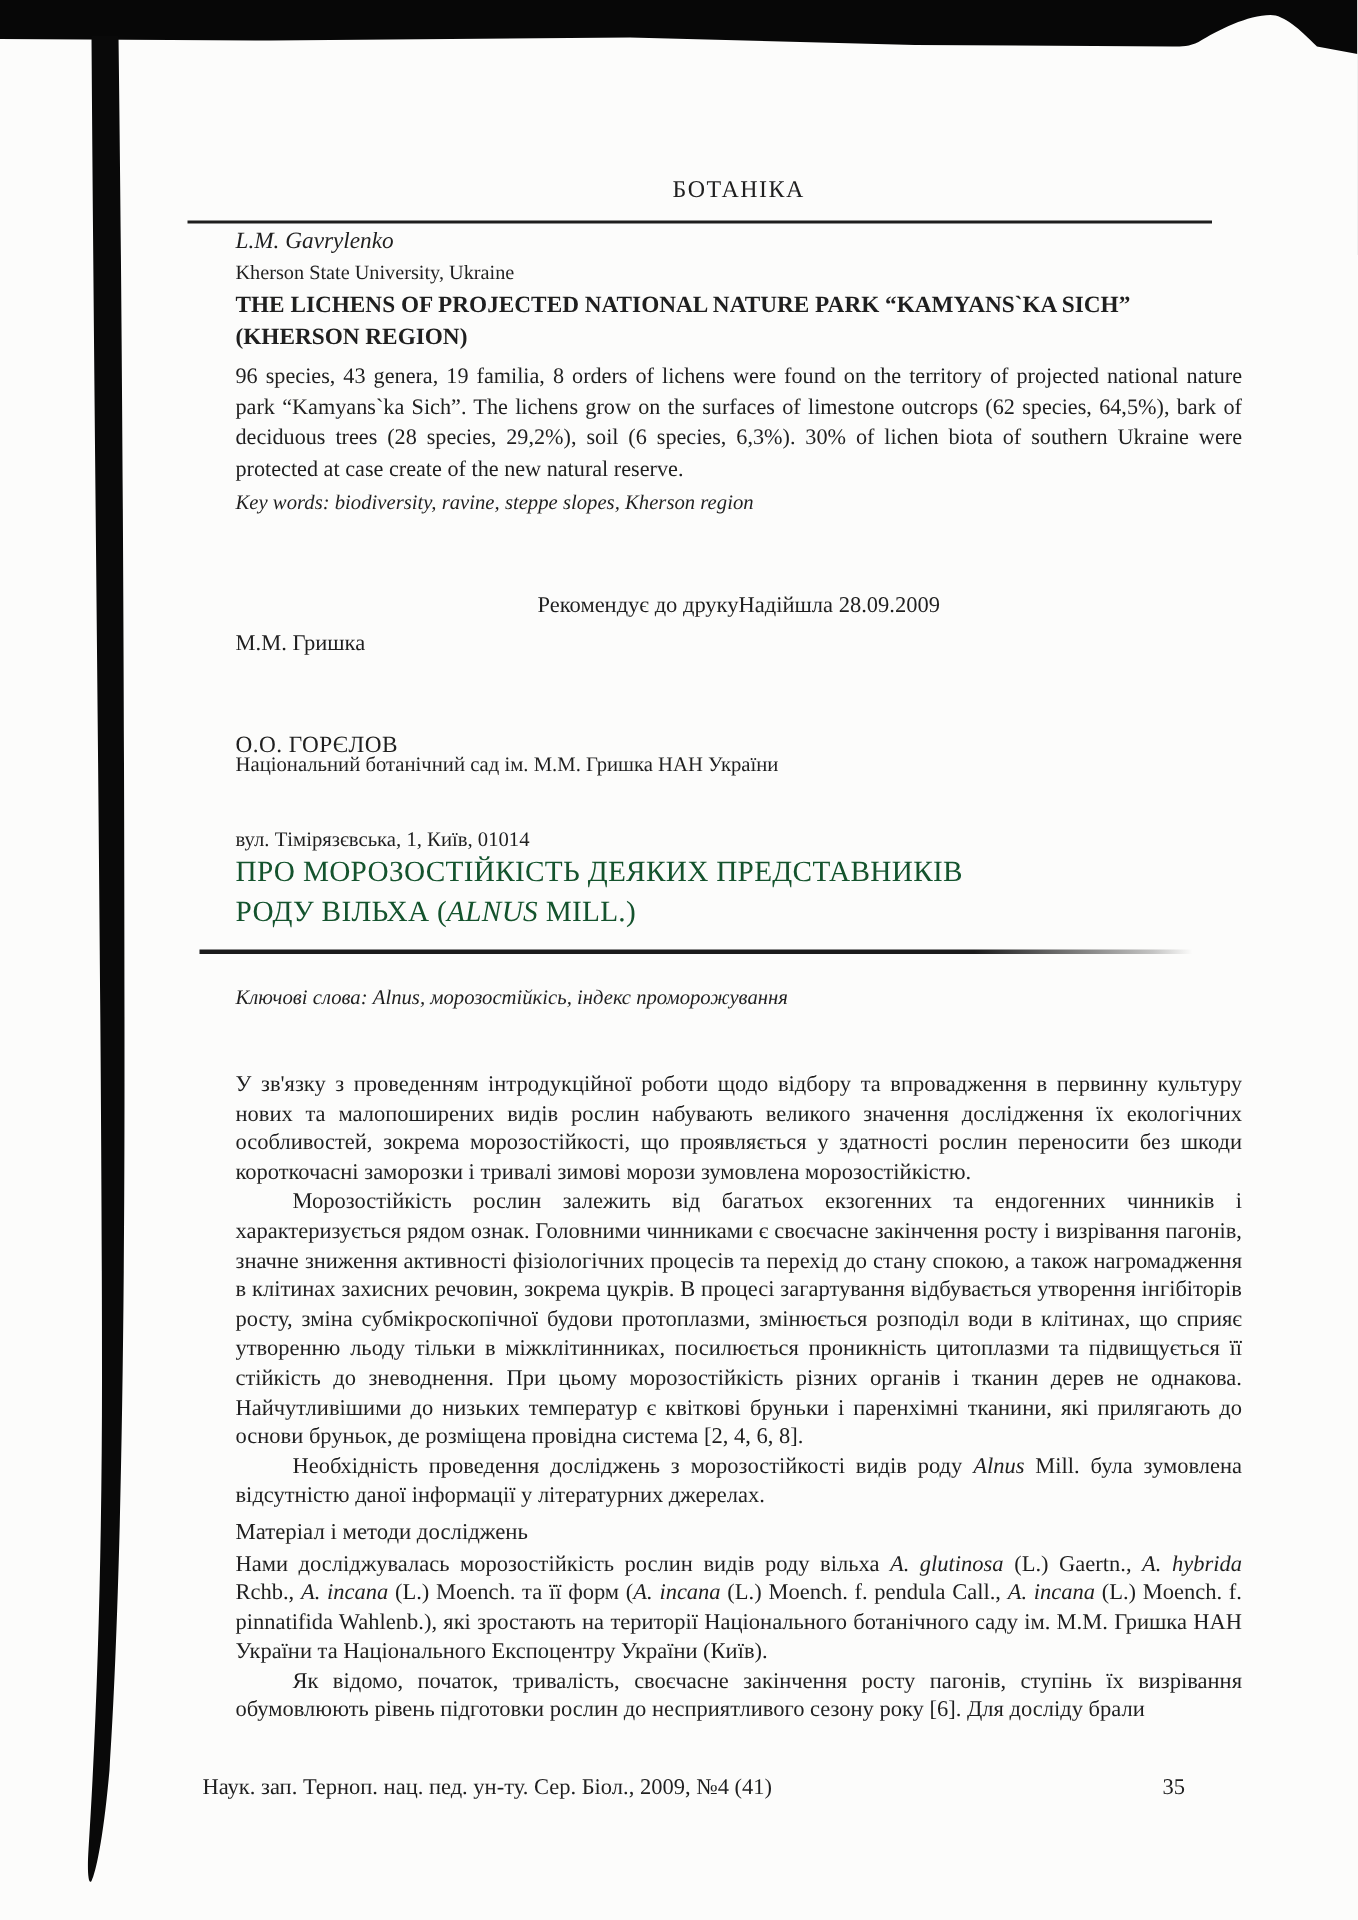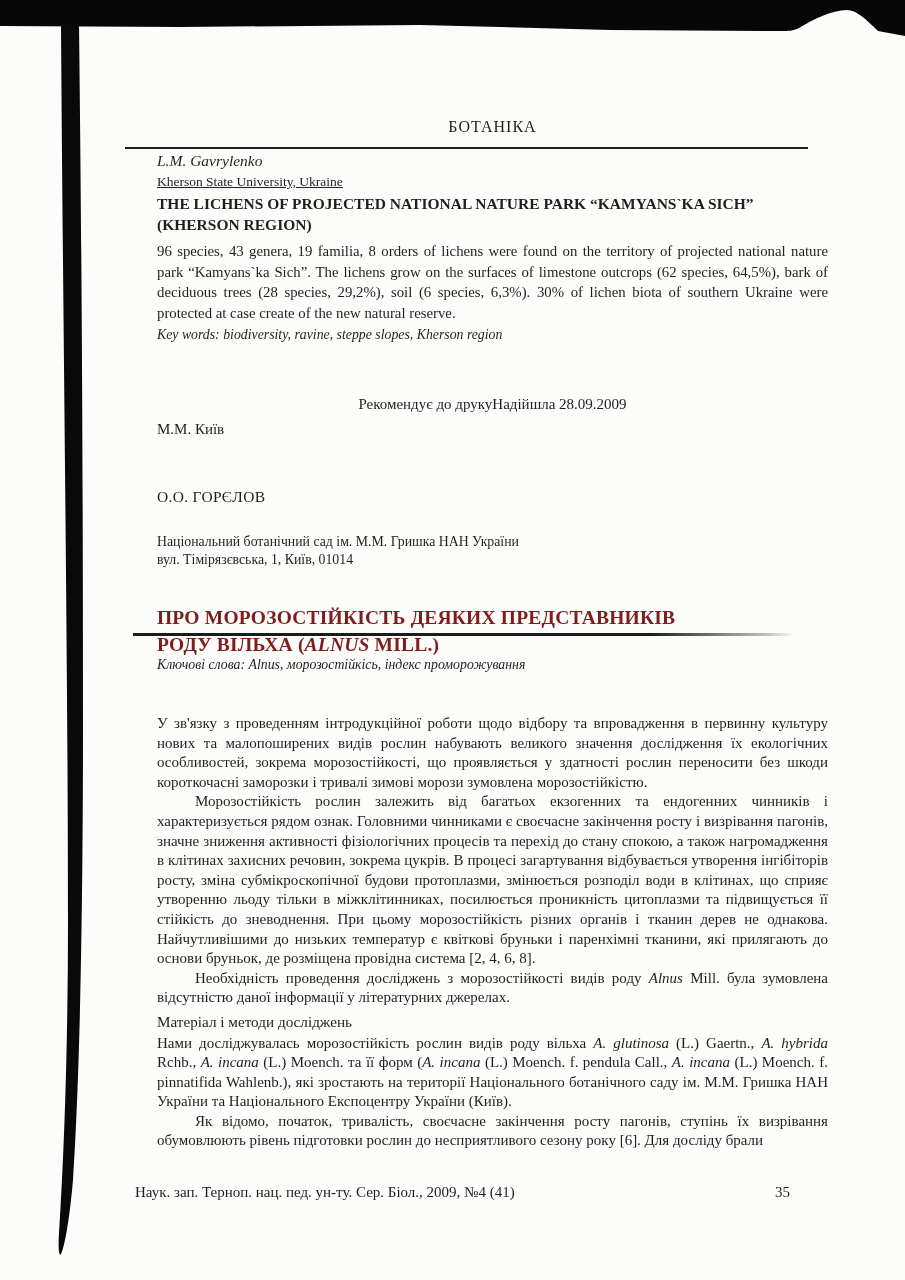--- a/index.html
+++ b/index.html
@@ -7,31 +7,31 @@
     position:relative; width:905px; height:1280px;
     background:#fcfcfb; overflow:hidden;
     font-family:"Liberation Serif", serif; color:#1f1f1f;
   }
   .abs { position:absolute; left:135px; width:671px;margin-left:22px; }
   #artifacts { position:absolute; left:0; top:0; pointer-events:none; }
 
   .section-title { top:118px; text-align:center; font-size:16px; letter-spacing:1px; }
   .rule1 { left:125px; width:683px; top:147px; height:2px; background:#1e1e1e; position:absolute; }
   .author-en { top:152px; font-style:italic; font-size:15.5px; }
-  .affil-en  { top:174px; font-size:13.5px;text-decoration:underline; }
+  .affil-en  { top:174px; font-size:13.5px; }
   .title-en  { top:193px; font-size:15.5px; line-height:21px;font-weight:bold; }
   .abstract  { top:241px; font-size:14.8px; line-height:20.6px; text-align:justify; }
   .kw-en     { top:327px; font-style:italic; font-size:13.8px; }
   .rec-row   { top:396px; display:flex; justify-content:center; font-size:15px; }
   .barna     { top:421px; font-size:15px; }
   .udc       { top:486px; font-size:14.5px; }
   .author-ua { top:488px; font-size:15.5px; letter-spacing:0.3px; }
-  .affil-ua1 { top:534px; font-size:13.8px; }
+  .affil-ua1 { top:502px; font-size:13.8px; }
   .affil-ua2 { top:552px; font-size:13.8px; }
-  .title-ua  { top:604px; font-size:19.5px; font-weight:bold; line-height:27px; letter-spacing:0.2px; color:#7f1d1d; }
+  .title-ua  { top:568px; font-size:19.5px; font-weight:normal; line-height:27px; letter-spacing:0.2px; color:#14532d; }
   .rule2 { position:absolute; left:133px; width:662px; top:633px; height:3px;
            background:linear-gradient(90deg,#1b1b1b 0%,#1b1b1b 78%,rgba(27,27,27,0.25) 96%,rgba(27,27,27,0) 100%); }
   .kw-ua     { top:657px; font-style:italic; font-size:13.8px; }
   .bodyflow  { top:714px; font-size:15px; line-height:19.6px; text-align:justify; }
   .bodyflow p { margin:0; }
   .indent { text-indent:38px; }
   .methods-heading { font-weight:normal; font-size:15.2px; margin-top:4px !important; margin-bottom:2px !important; text-align:left; }
   .it { font-style:italic; }
   .footer-text { top:1184px; left:135px; width:640px; text-align:left; font-size:15px; position:absolute; }
   .page-num { position:absolute; top:1184px; left:775px; font-size:15px; }
@@ -55,21 +55,21 @@
     <div>THE LICHENS OF PROJECTED NATIONAL NATURE PARK “KAMYANS`KA SICH”</div>
     <div>(KHERSON REGION)</div>
   </div>
   <div class="abs abstract">96 species, 43 genera, 19 familia, 8 orders of lichens were found on the territory of projected national nature park “Kamyans`ka Sich”. The lichens grow on the surfaces of limestone outcrops (62 species, 64,5%), bark of deciduous trees (28 species, 29,2%), soil (6 species, 6,3%). 30% of lichen biota of southern Ukraine were protected at case create of the new natural reserve.</div>
   <div class="abs kw-en">Key words: biodiversity, ravine, steppe slopes, Kherson region</div>
 
   <div class="abs rec-row">
     <span>Рекомендує до друку</span>
     <span>Надійшла 28.09.2009</span>
   </div>
-  <div class="abs barna">М.М. Київ</div>
+  <div class="abs barna">М.М. Гришка</div>
 
   <div class="abs author-ua">О.О. ГОРЄЛОВ</div>
   <div class="abs affil-ua1">Національний ботанічний сад ім. М.М. Гришка НАН України</div>
   <div class="abs affil-ua2">вул. Тімірязєвська, 1, Київ, 01014</div>
 
   <div class="abs title-ua">
     <div>ПРО МОРОЗОСТІЙКІСТЬ ДЕЯКИХ ПРЕДСТАВНИКІВ</div>
     <div><span>РОДУ ВІЛЬХА (</span><span class="it">ALNUS</span><span> MILL.)</span></div>
   </div>
   <div class="rule2"></div>

